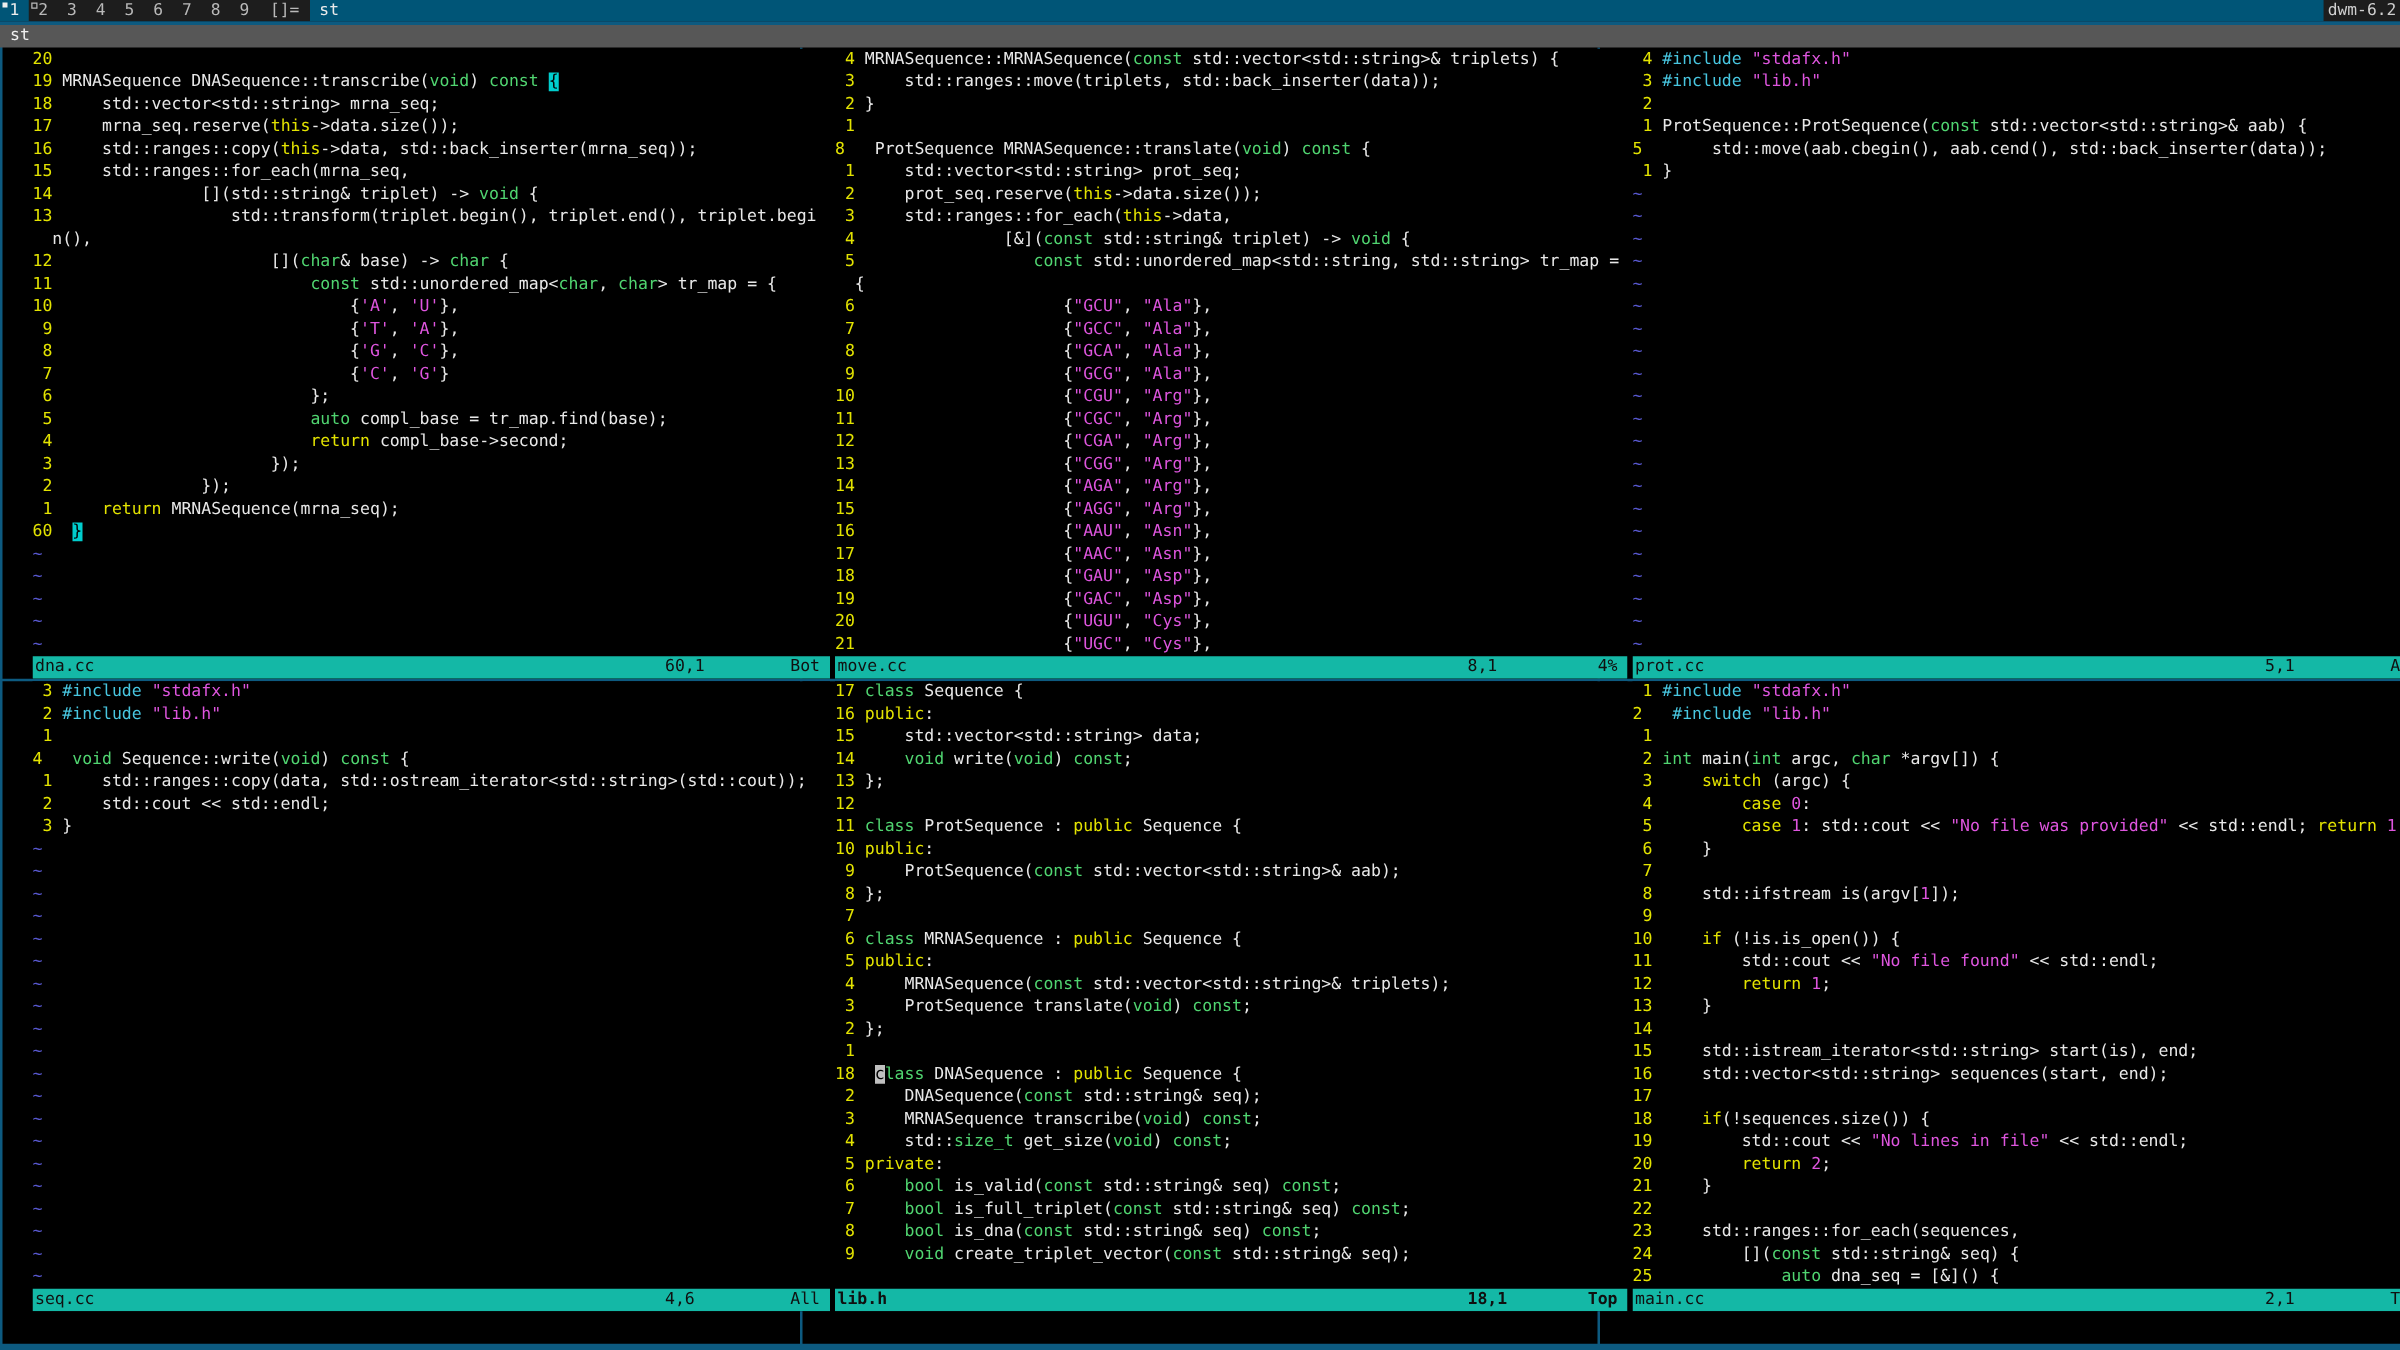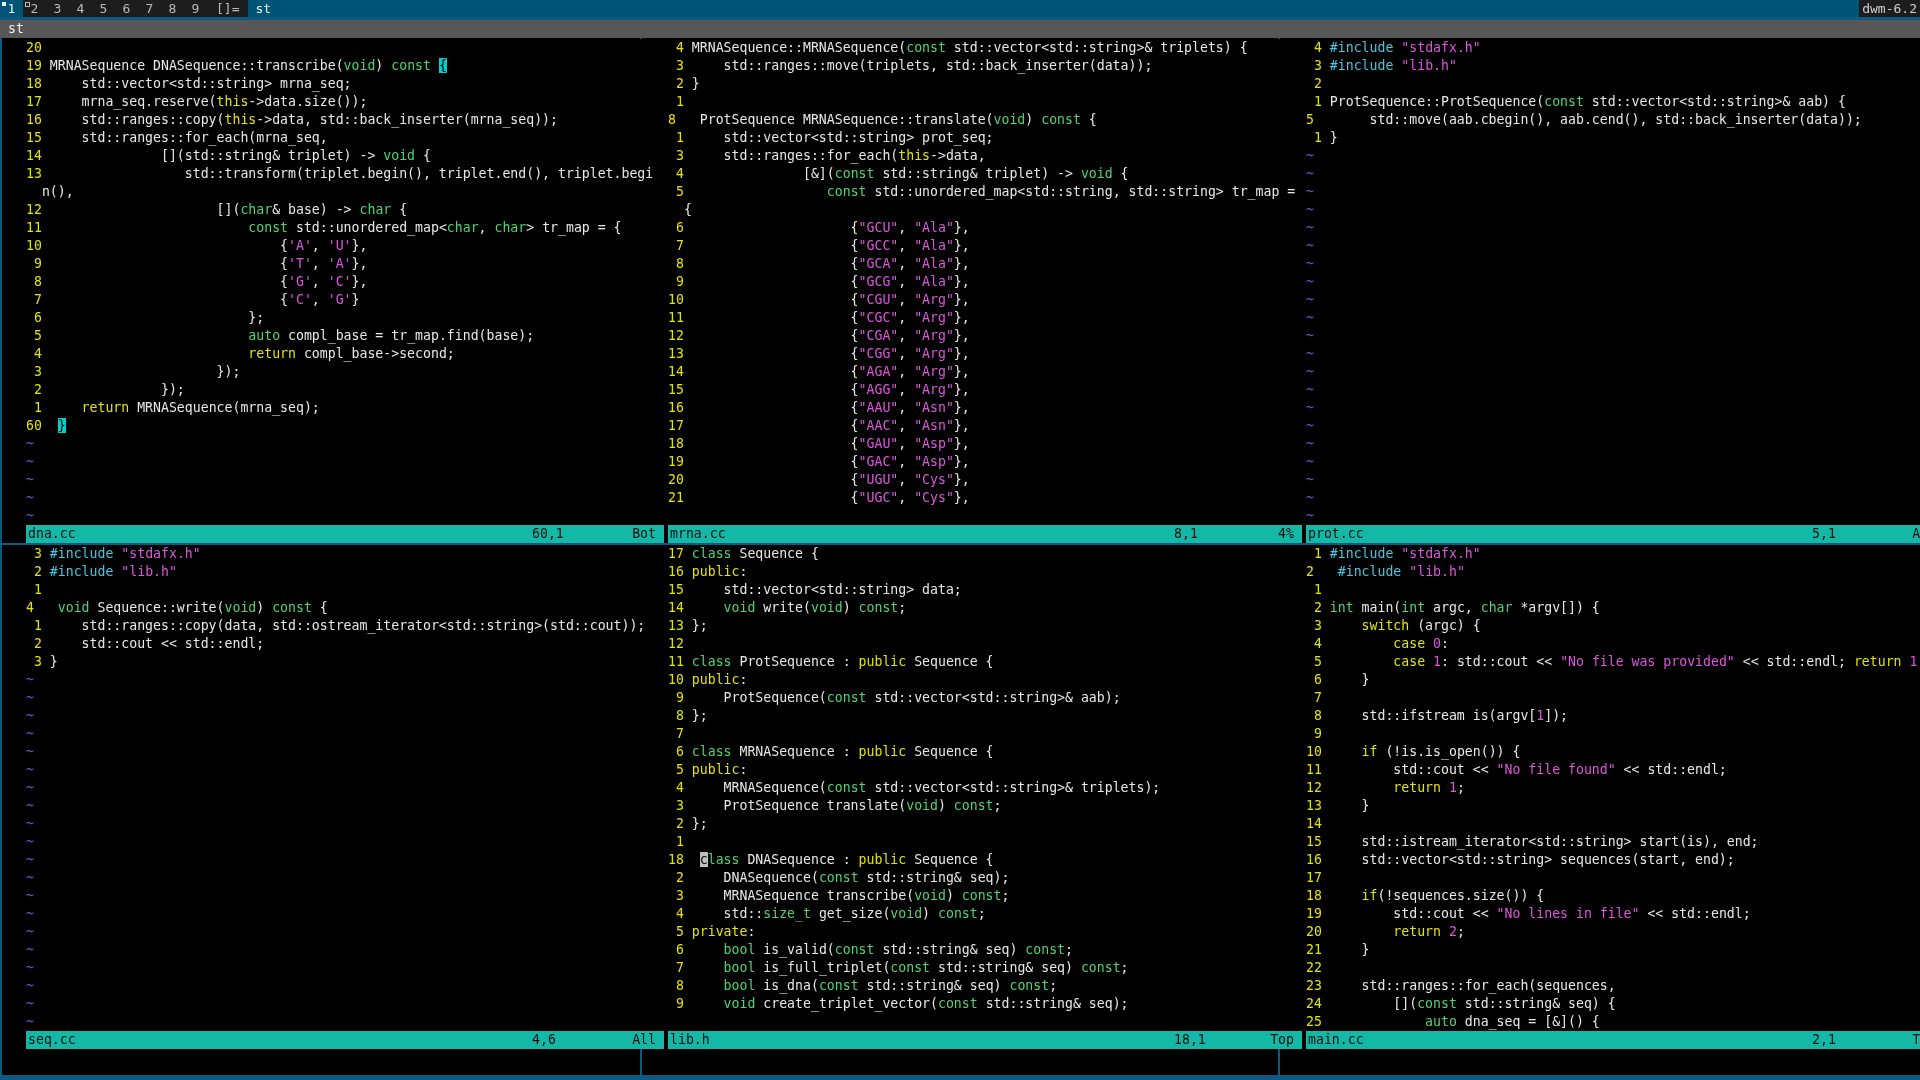--- a/index.html
+++ b/index.html
@@ -28,21 +28,21 @@
   .gr{color:#50d470;}
   .mg{color:#de55de;}
   .cy{color:#48c6e0;}
   .fg{color:#e8e8e8;}
   .mp{background:#00cdcd;color:#000;}  
   .cb{background:#c0c0c0;color:#000;}  
   .status{position:absolute;left:0;right:0;bottom:0;height:18px;background:#14b8a6;color:#101010;white-space:pre;}
   .status .file{position:absolute;left:2px;}
   .status .ruler{position:absolute;left:506px;}
   .status .scroll{position:absolute;right:8px;}
-  .status.focused{font-weight:normal;}
+  .status.focused{font-weight:bold;}
 </style>
 </head>
 <body>
 
 <div class="screen">
 
   <div class="bar">
     <div style="display:flex;" id="tags">
         <div class="tag sel"><span class="sq filled"></span>1</div>
         <div class="tag"><span class="sq hollow"></span>2</div>
@@ -101,41 +101,42 @@
         <div class="row"><span class="tl">~</span></div>
         <div class="status"><span class="file">dna.cc</span><span class="ruler">60,1</span><span class="scroll">Bot</span></div>
       </div>
       <div class="pane" style="left: 644px; top: 39px; width: 634px; height: 504px;">
         <div class="row"><span class="ln"> 4 </span><span class="fg">MRNASequence::MRNASequence(</span><span class="gr">const</span><span class="fg"> std::vector&lt;std::string&gt;&amp; triplets) {</span></div>
         <div class="row"><span class="ln"> 3 </span><span class="fg">    std::ranges::move(triplets, std::back_inserter(data));</span></div>
         <div class="row"><span class="ln"> 2 </span><span class="fg">}</span></div>
         <div class="row"><span class="ln"> 1 </span></div>
         <div class="row"><span class="ln">8   </span><span class="fg">ProtSequence MRNASequence::translate(</span><span class="gr">void</span><span class="fg">) </span><span class="gr">const</span><span class="fg"> {</span></div>
         <div class="row"><span class="ln"> 1 </span><span class="fg">    std::vector&lt;std::string&gt; prot_seq;</span></div>
+        <div class="row"><span class="ln"> 2 </span><span class="fg">    prot_seq.reserve(</span><span class="yl">this</span><span class="fg">-&gt;data.size());</span></div>
         <div class="row"><span class="ln"> 3 </span><span class="fg">    std::ranges::for_each(</span><span class="yl">this</span><span class="fg">-&gt;data,</span></div>
         <div class="row"><span class="ln"> 4 </span><span class="fg">              [&amp;](</span><span class="gr">const</span><span class="fg"> std::string&amp; triplet) -&gt; </span><span class="gr">void</span><span class="fg"> {</span></div>
         <div class="row"><span class="ln"> 5 </span><span class="fg">                 </span><span class="gr">const</span><span class="fg"> std::unordered_map&lt;std::string, std::string&gt; tr_map =</span></div>
         <div class="row"><span class="fg">  {</span></div>
         <div class="row"><span class="ln"> 6 </span><span class="fg">                    {</span><span class="mg">"GCU"</span><span class="fg">, </span><span class="mg">"Ala"</span><span class="fg">},</span></div>
         <div class="row"><span class="ln"> 7 </span><span class="fg">                    {</span><span class="mg">"GCC"</span><span class="fg">, </span><span class="mg">"Ala"</span><span class="fg">},</span></div>
         <div class="row"><span class="ln"> 8 </span><span class="fg">                    {</span><span class="mg">"GCA"</span><span class="fg">, </span><span class="mg">"Ala"</span><span class="fg">},</span></div>
         <div class="row"><span class="ln"> 9 </span><span class="fg">                    {</span><span class="mg">"GCG"</span><span class="fg">, </span><span class="mg">"Ala"</span><span class="fg">},</span></div>
         <div class="row"><span class="ln">10 </span><span class="fg">                    {</span><span class="mg">"CGU"</span><span class="fg">, </span><span class="mg">"Arg"</span><span class="fg">},</span></div>
         <div class="row"><span class="ln">11 </span><span class="fg">                    {</span><span class="mg">"CGC"</span><span class="fg">, </span><span class="mg">"Arg"</span><span class="fg">},</span></div>
         <div class="row"><span class="ln">12 </span><span class="fg">                    {</span><span class="mg">"CGA"</span><span class="fg">, </span><span class="mg">"Arg"</span><span class="fg">},</span></div>
         <div class="row"><span class="ln">13 </span><span class="fg">                    {</span><span class="mg">"CGG"</span><span class="fg">, </span><span class="mg">"Arg"</span><span class="fg">},</span></div>
         <div class="row"><span class="ln">14 </span><span class="fg">                    {</span><span class="mg">"AGA"</span><span class="fg">, </span><span class="mg">"Arg"</span><span class="fg">},</span></div>
         <div class="row"><span class="ln">15 </span><span class="fg">                    {</span><span class="mg">"AGG"</span><span class="fg">, </span><span class="mg">"Arg"</span><span class="fg">},</span></div>
         <div class="row"><span class="ln">16 </span><span class="fg">                    {</span><span class="mg">"AAU"</span><span class="fg">, </span><span class="mg">"Asn"</span><span class="fg">},</span></div>
         <div class="row"><span class="ln">17 </span><span class="fg">                    {</span><span class="mg">"AAC"</span><span class="fg">, </span><span class="mg">"Asn"</span><span class="fg">},</span></div>
         <div class="row"><span class="ln">18 </span><span class="fg">                    {</span><span class="mg">"GAU"</span><span class="fg">, </span><span class="mg">"Asp"</span><span class="fg">},</span></div>
         <div class="row"><span class="ln">19 </span><span class="fg">                    {</span><span class="mg">"GAC"</span><span class="fg">, </span><span class="mg">"Asp"</span><span class="fg">},</span></div>
         <div class="row"><span class="ln">20 </span><span class="fg">                    {</span><span class="mg">"UGU"</span><span class="fg">, </span><span class="mg">"Cys"</span><span class="fg">},</span></div>
         <div class="row"><span class="ln">21 </span><span class="fg">                    {</span><span class="mg">"UGC"</span><span class="fg">, </span><span class="mg">"Cys"</span><span class="fg">},</span></div>
-        <div class="status"><span class="file">mrna.cc</span><span class="ruler">8,1</span><span class="scroll">4%</span></div>
+        <div class="status"><span class="file">move.cc</span><span class="ruler">8,1</span><span class="scroll">4%</span></div>
       </div>
       <div class="pane" style="left: 1282px; top: 39px; width: 638px; height: 504px;">
         <div class="row"><span class="ln"> 4 </span><span class="cy">#include</span><span class="fg"> </span><span class="mg">"stdafx.h"</span></div>
         <div class="row"><span class="ln"> 3 </span><span class="cy">#include</span><span class="fg"> </span><span class="mg">"lib.h"</span></div>
         <div class="row"><span class="ln"> 2 </span></div>
         <div class="row"><span class="ln"> 1 </span><span class="fg">ProtSequence::ProtSequence(</span><span class="gr">const</span><span class="fg"> std::vector&lt;std::string&gt;&amp; aab) {</span></div>
         <div class="row"><span class="ln">5   </span><span class="fg">    std::move(aab.cbegin(), aab.cend(), std::back_inserter(data));</span></div>
         <div class="row"><span class="ln"> 1 </span><span class="fg">}</span></div>
         <div class="row"><span class="tl">~</span></div>
         <div class="row"><span class="tl">~</span></div>

